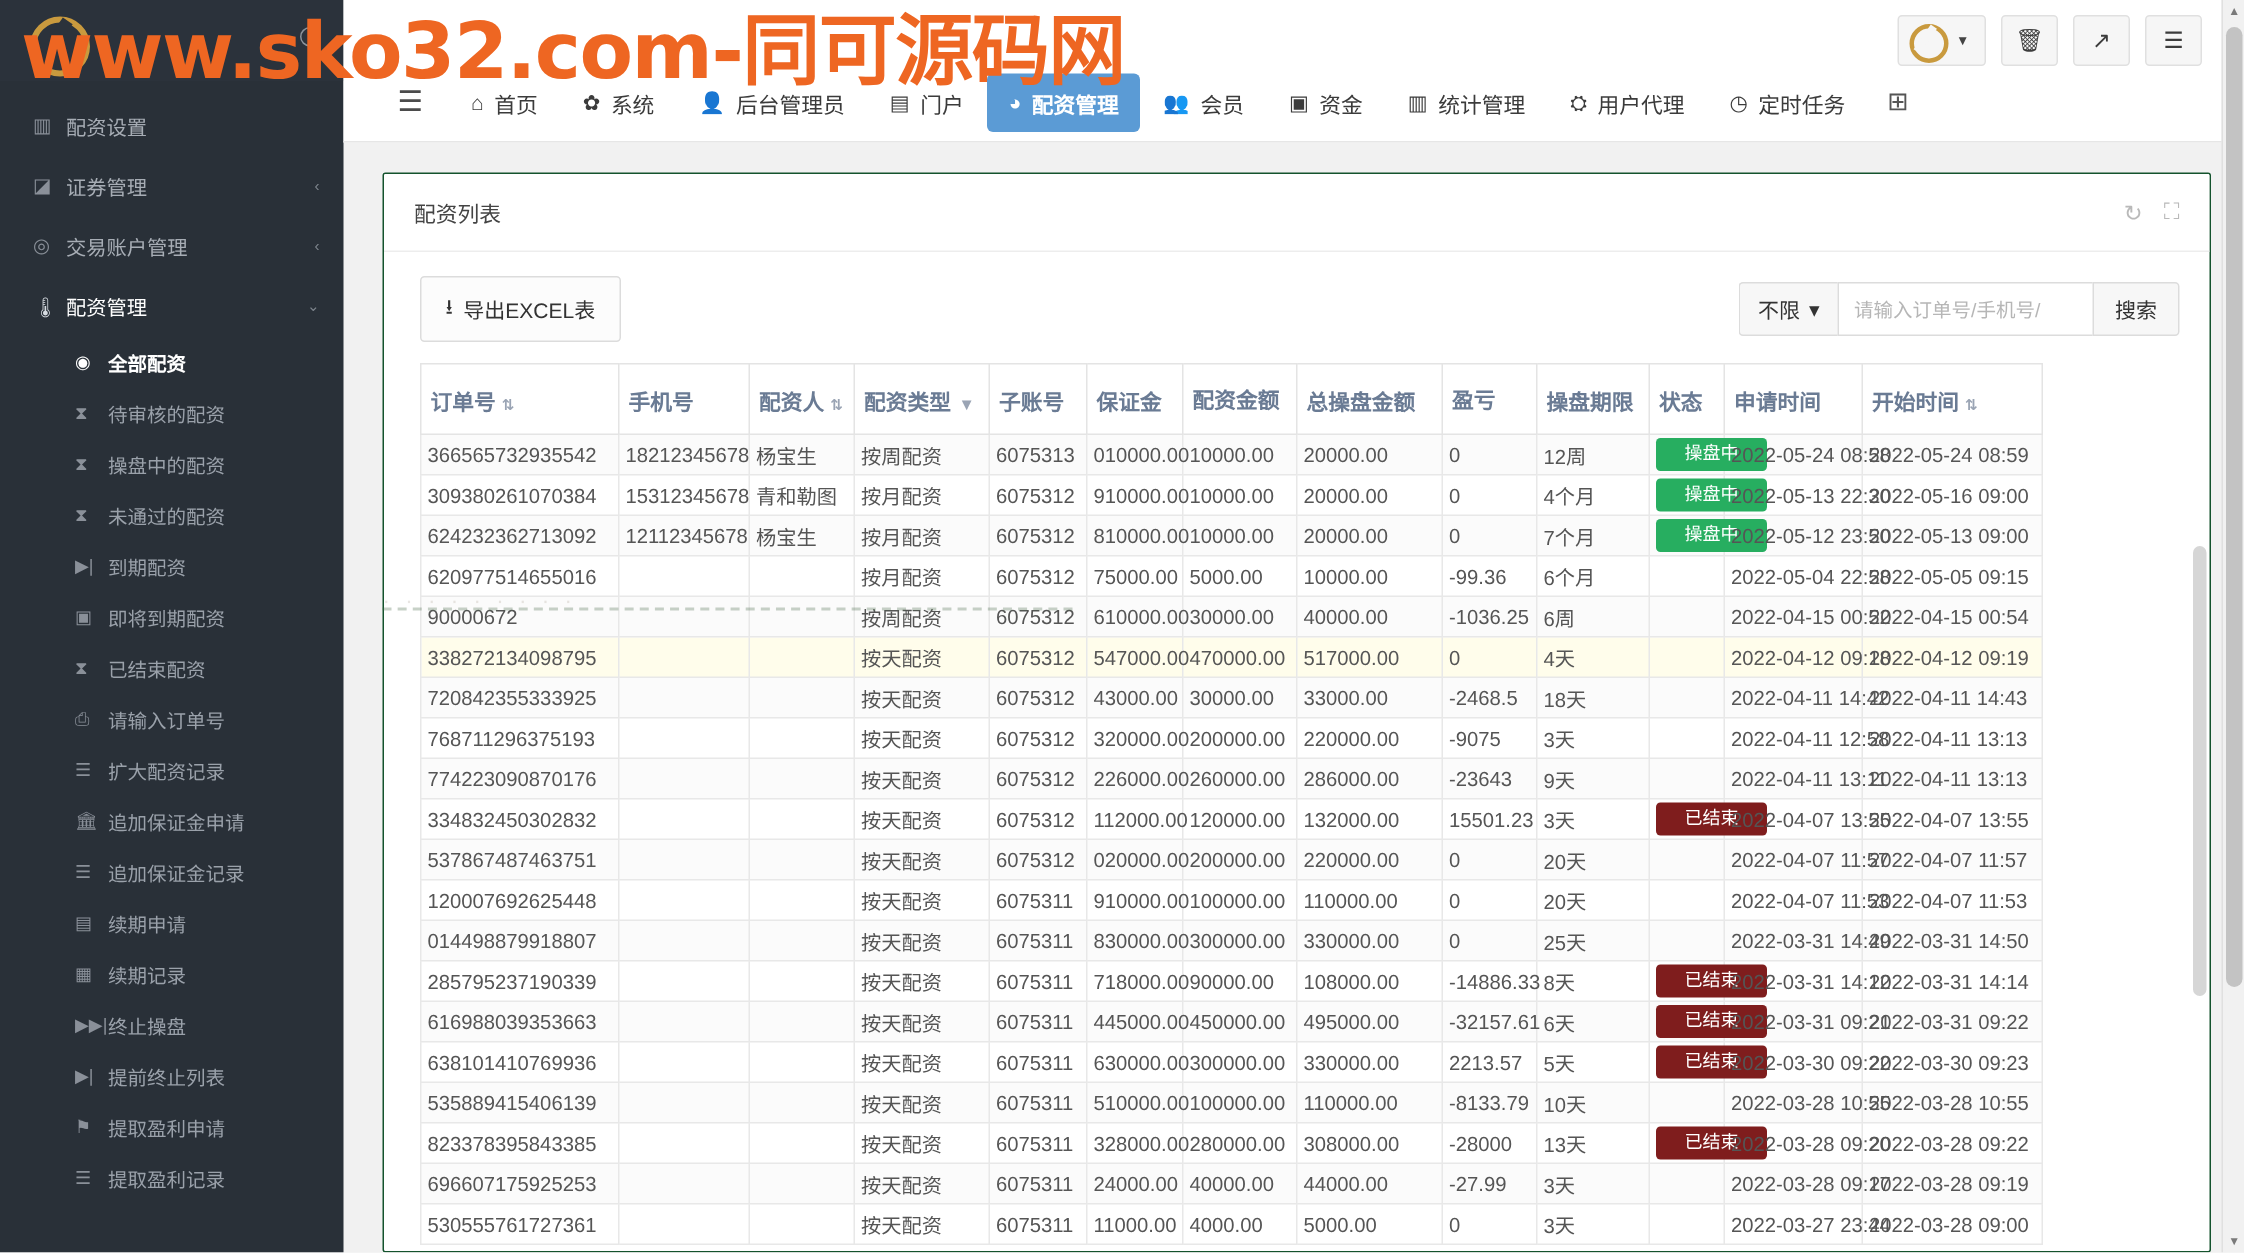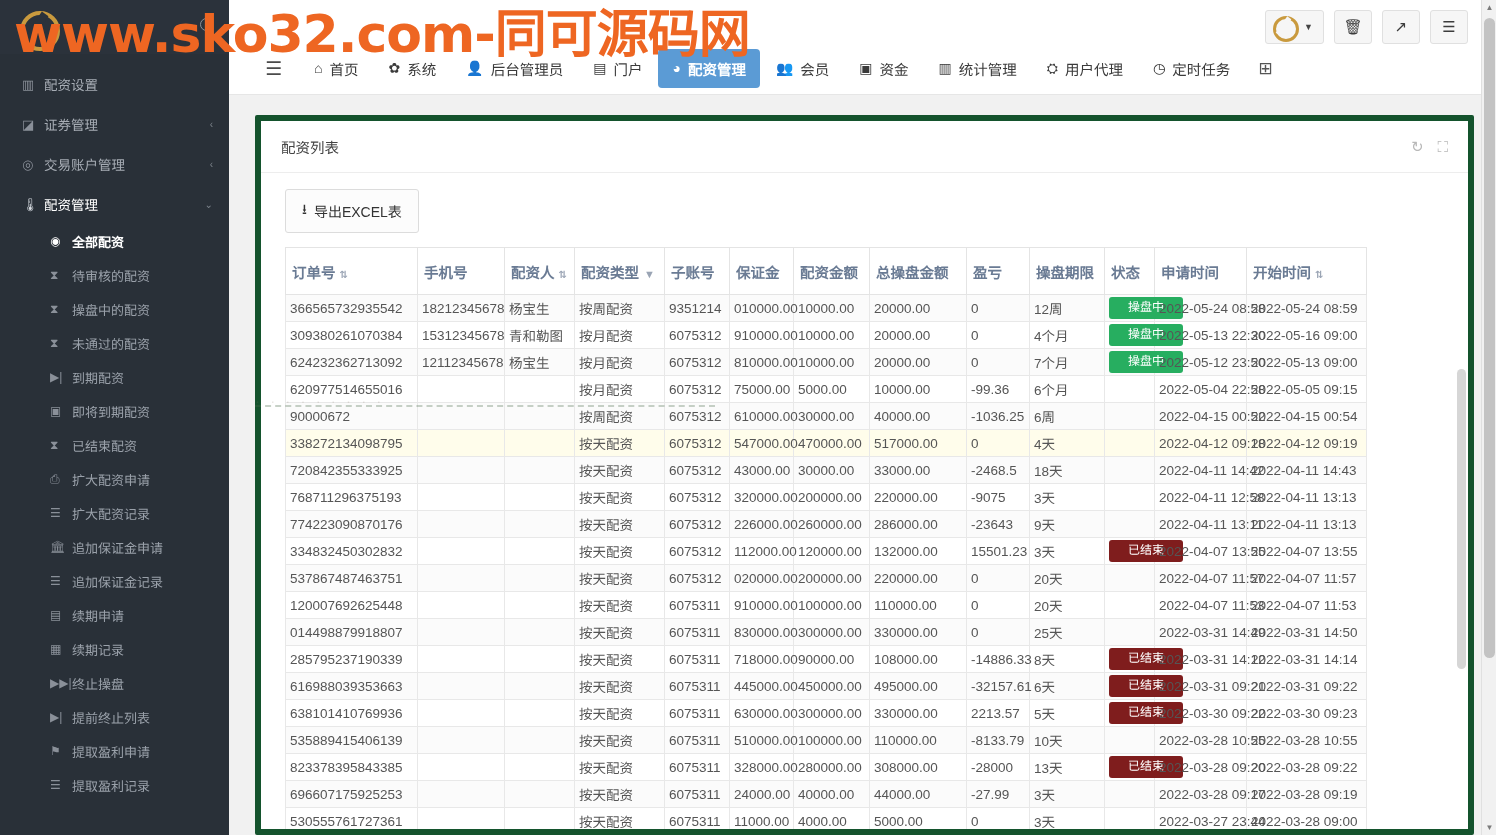--- a/index.html
+++ b/index.html
@@ -197,21 +197,21 @@
   
   .content {
     position: absolute; left: 229px; top: 95px;
     width: 1267px; height: 740px;
     background: #f1f1f1;
     padding: 20px 22px 0 26px;
     overflow: hidden;
   }
   .panel {
     background: #ffffff;
-    border: 6px solid #14532d;
+    border: 1px solid #14532d;
     border-radius: 2px;
     height: 720px;
     overflow: hidden;
     position: relative;
   }
   .panel-head {
     height: 52px;
     border-bottom: 1px solid #ededed;
     display: flex; align-items: center;
     padding: 0 20px;
@@ -418,21 +418,21 @@
           <div class="sub-item">
             <span class="si-icon">▣</span>
             <span class="si-label">即将到期配资</span>
           </div>
           <div class="sub-item">
             <span class="si-icon">⧗</span>
             <span class="si-label">已结束配资</span>
           </div>
           <div class="sub-item">
             <span class="si-icon">⎙</span>
-            <span class="si-label">扩大配资申请</span>
+            <span class="si-label">请输入订单号</span>
           </div>
           <div class="sub-item">
             <span class="si-icon">☰</span>
             <span class="si-label">扩大配资记录</span>
           </div>
           <div class="sub-item">
             <span class="si-icon">🏛</span>
             <span class="si-label">追加保证金申请</span>
           </div>
           <div class="sub-item">
@@ -543,20 +543,28 @@
           <span>↻</span>
           <span>⛶</span>
         </div>
       </div>
 
       <div class="toolbar">
         <button class="btn-export">
           <span>⭳</span>
           <span>导出EXCEL表</span>
         </button>
+        <div class="toolbar-right">
+          <div class="sel-limit">
+            <span>不限</span>
+            <span>▾</span>
+          </div>
+          <input class="search-input" type="text" placeholder="请输入订单号/手机号/" style="">
+          <button class="btn-search">搜索</button>
+        </div>
       </div>
 
       <div class="table-wrap">
         <table class="grid">
           <thead>
             <tr id="thead-row">
                 <th style="width: 132px;"><span>订单号</span><span class="sorticon">⇅</span></th>
                 <th style="width: 87px;"><span>手机号</span></th>
                 <th style="width: 70px;"><span>配资人</span><span class="sorticon">⇅</span></th>
                 <th style="width: 90px;"><span>配资类型</span><span class="filtericon">▼</span></th>
@@ -570,21 +578,21 @@
                 <th style="width: 92px;"><span>申请时间</span></th>
                 <th style="width: 120px;"><span>开始时间</span><span class="sorticon">⇅</span></th>
               </tr>
           </thead>
           <tbody id="tbody">
               <tr class="">
                 <td>366565732935542</td>
                 <td>18212345678</td>
                 <td>杨宝生</td>
                 <td>按周配资</td>
-                <td>9351214</td>
+                <td>6075313</td>
                 <td>010000.00</td>
                 <td>10000.00</td>
                 <td>20000.00</td>
                 <td>0</td>
                 <td>12周</td>
                 <td><span class="badge green">操盘中</span></td>
                 <td>2022-05-24 08:58</td>
                 <td>2022-05-24 08:59</td>
               </tr>
               <tr class="">

